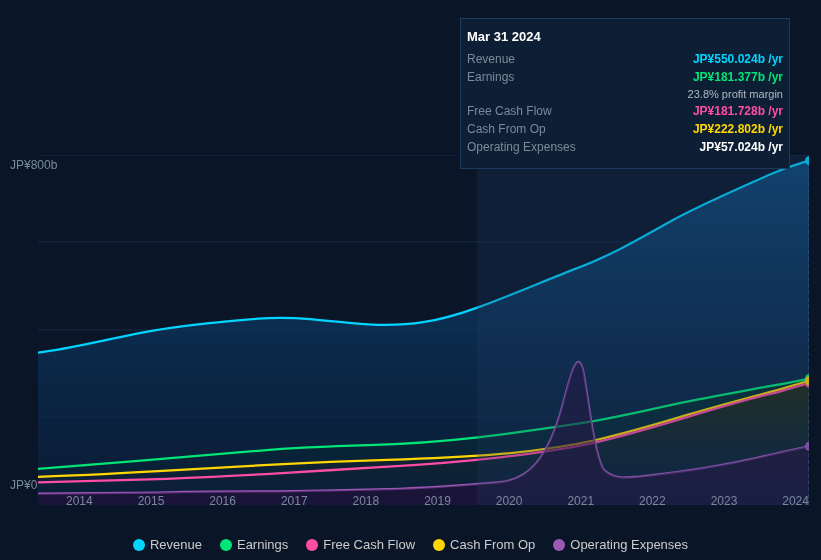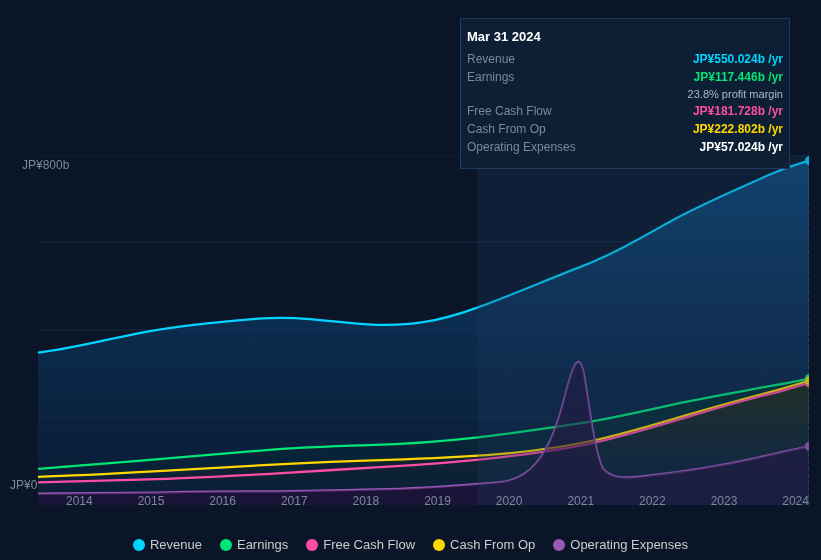--- a/index.html
+++ b/index.html
@@ -59,21 +59,20 @@
     .color-pink { color: #ff4da6; }
     .color-yellow { color: #ffd700; }
     .color-white { color: #fff; }
 
     #y-label {
       position: absolute;
       top: 158px;
       left: 10px;
       color: #7a8a9a;
       font-size: 12px;
-      margin-left: 12px;
     }
     #y-zero {
       position: absolute;
       bottom: 68px;
       left: 10px;
       color: #7a8a9a;
       font-size: 12px;
     }
 
     #chart-area {
@@ -143,21 +142,21 @@
 <div id="chart-container">
 
   <div id="tooltip-box">
     <div class="tooltip-date">Mar 31 2024</div>
     <div class="tooltip-row">
       <span class="tooltip-label">Revenue</span>
       <span class="tooltip-value color-cyan">JP¥550.024b /yr</span>
     </div>
     <div class="tooltip-row">
       <span class="tooltip-label">Earnings</span>
-      <span class="tooltip-value color-green">JP¥117.446b /yr</span>
+      <span class="tooltip-value color-green">JP¥181.377b /yr</span>
     </div>
     <div class="tooltip-row">
       <span></span>
       <span class="tooltip-sub">23.8% profit margin</span>
     </div>
     <div class="tooltip-row">
       <span class="tooltip-label">Free Cash Flow</span>
       <span class="tooltip-value color-pink">JP¥181.728b /yr</span>
     </div>
     <div class="tooltip-row">

